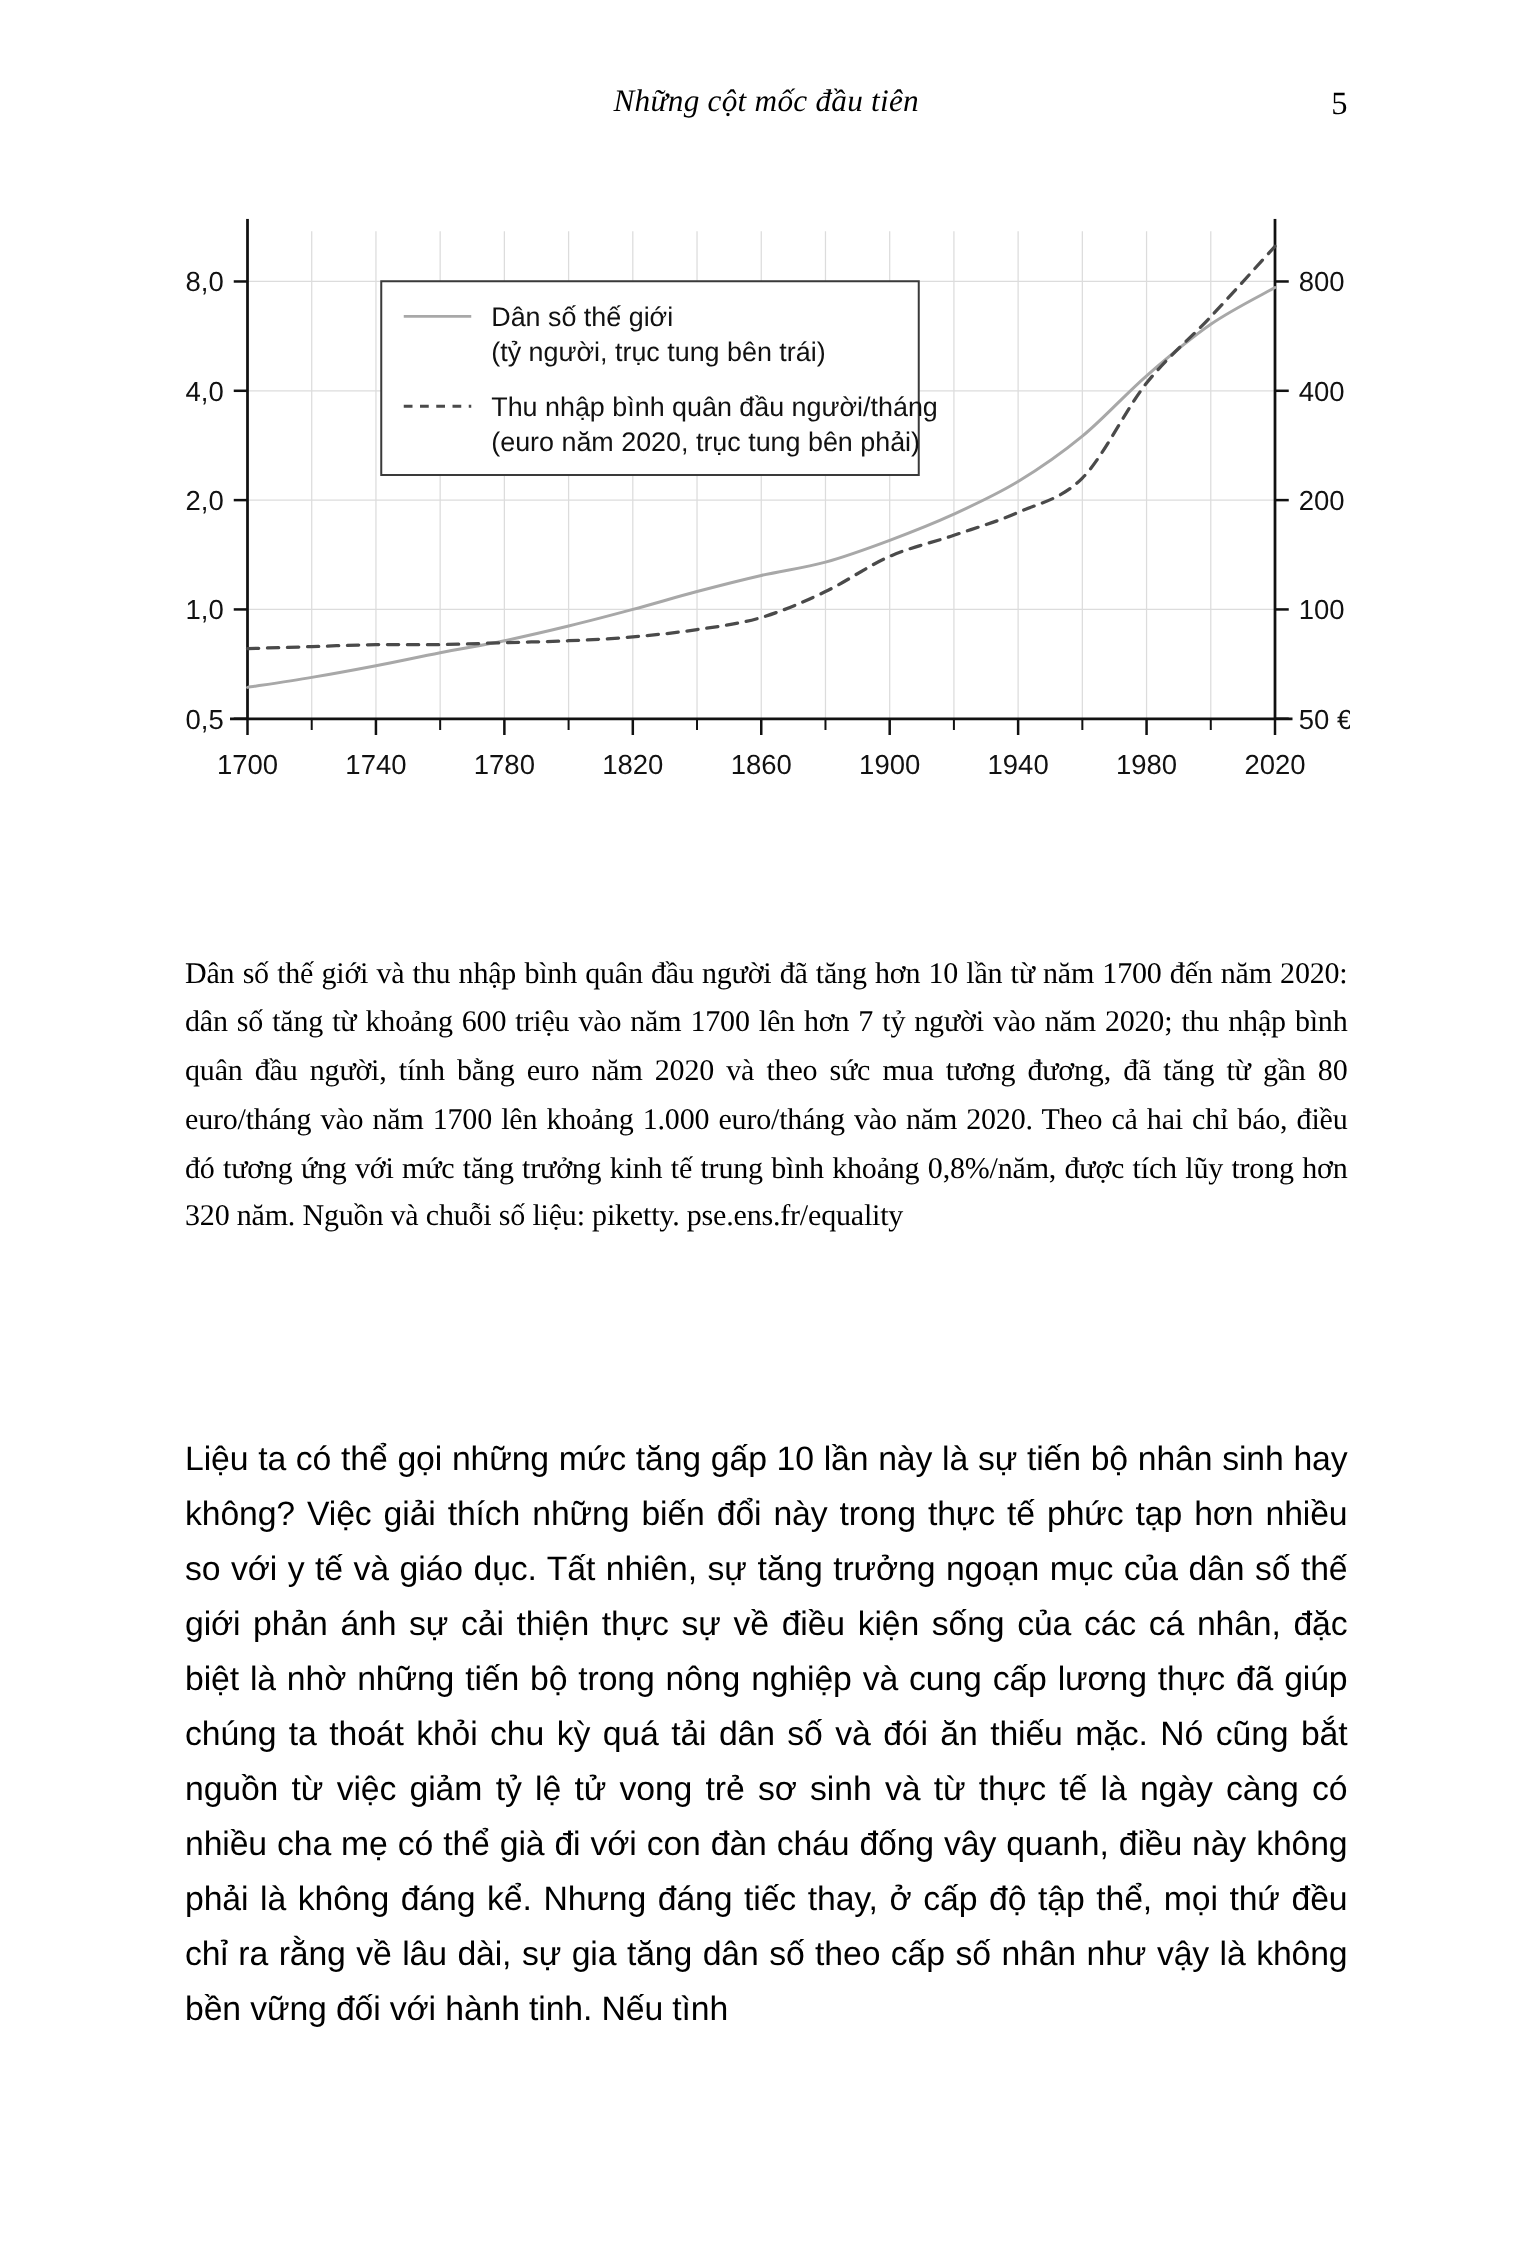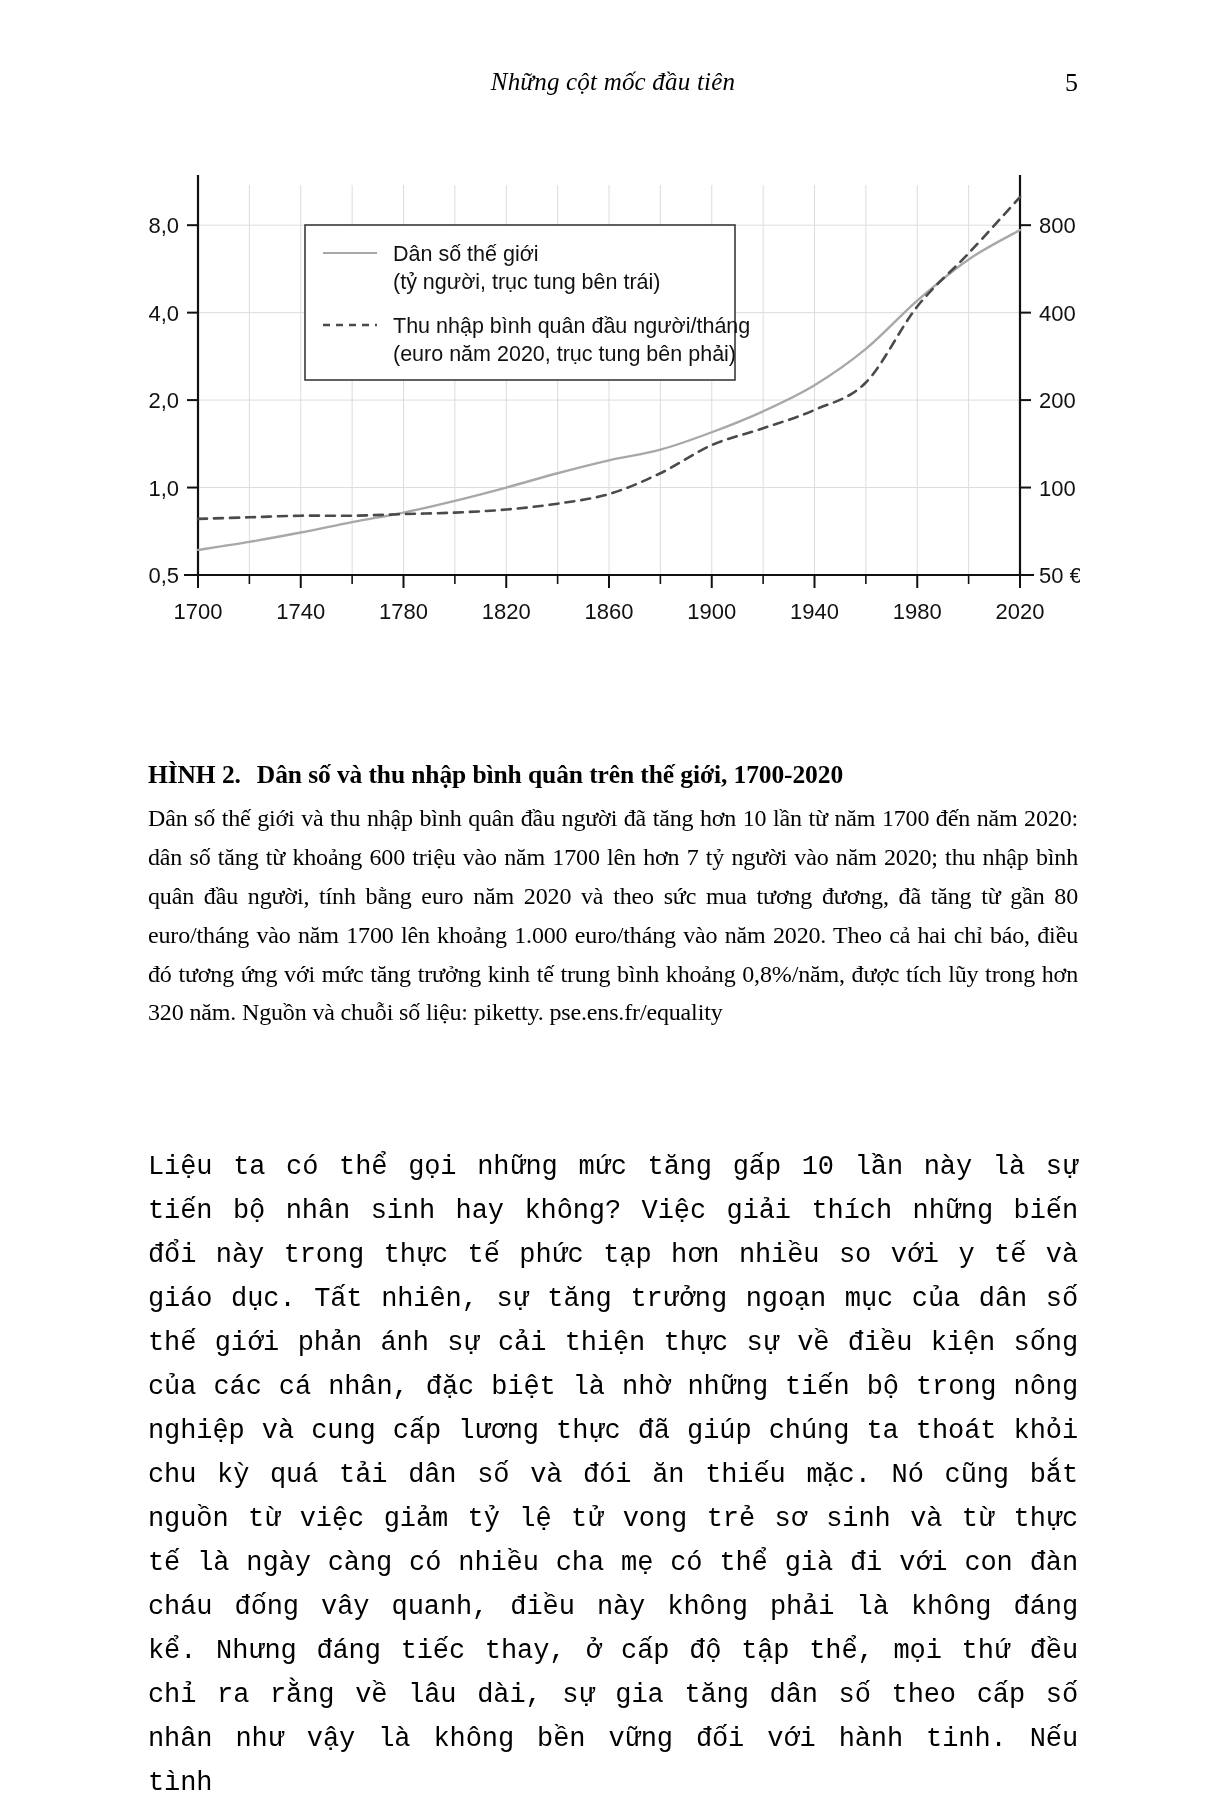--- a/index.html
+++ b/index.html
@@ -78,21 +78,21 @@
     position: absolute;
     top: 1145px;
     left: 148px;
     width: 930px;
   }
   .body-par {
     font-size: 27px;
     line-height: 1.63;
     text-align: justify;
     text-justify: inter-word;
-    font-family: Liberation Mono, monospace;
+    font-family: Liberation Sans, sans-serif;
     letter-spacing: -0.1px;
   }
 </style>
 </head>
 <body>
 
 <div class="page">
 
   <div class="running-head">
     <div class="rh-title">Những cột mốc đầu tiên</div>
@@ -186,23 +186,20 @@
           <text x="253" y="86" font-size="21.5" fill="#111">Dân số thế giới</text>
           <text x="253" y="114" font-size="21.5" fill="#111">(tỷ người, trục tung bên trái)</text>
           <line x1="183" y1="150" x2="237" y2="150" stroke="#4a4a4a" stroke-width="2.4" stroke-dasharray="7,6"></line>
           <text x="253" y="158" font-size="21.5" fill="#111">Thu nhập bình quân đầu người/tháng</text>
           <text x="253" y="186" font-size="21.5" fill="#111">(euro năm 2020, trục tung bên phải)</text>
         </g>
       </svg>
   </div>
 
   <div class="caption-block">
-    <div class="caption-head">
-      <span class="fig-label">HÌNH 2.</span><span>Dân số và thu nhập bình quân trên thế giới, 1700-2020</span>
-    </div>
     <div class="caption-body">Dân số thế giới và thu nhập bình quân đầu người đã tăng hơn 10 lần từ năm 1700 đến năm 2020: dân số tăng từ khoảng 600 triệu vào năm 1700 lên hơn 7 tỷ người vào năm 2020; thu nhập bình quân đầu người, tính bằng euro năm 2020 và theo sức mua tương đương, đã tăng từ gần 80 euro/tháng vào năm 1700 lên khoảng 1.000 euro/tháng vào năm 2020. Theo cả hai chỉ báo, điều đó tương ứng với mức tăng trưởng kinh tế trung bình khoảng 0,8%/năm, được tích lũy trong hơn 320 năm. Nguồn và chuỗi số liệu: piketty. pse.ens.fr/equality</div>
   </div>
 
   <div class="body-block">
     <div class="body-par">Liệu ta có thể gọi những mức tăng gấp 10 lần này là sự tiến bộ nhân sinh hay không? Việc giải thích những biến đổi này trong thực tế phức tạp hơn nhiều so với y tế và giáo dục. Tất nhiên, sự tăng trưởng ngoạn mục của dân số thế giới phản ánh sự cải thiện thực sự về điều kiện sống của các cá nhân, đặc biệt là nhờ những tiến bộ trong nông nghiệp và cung cấp lương thực đã giúp chúng ta thoát khỏi chu kỳ quá tải dân số và đói ăn thiếu mặc. Nó cũng bắt nguồn từ việc giảm tỷ lệ tử vong trẻ sơ sinh và từ thực tế là ngày càng có nhiều cha mẹ có thể già đi với con đàn cháu đống vây quanh, điều này không phải là không đáng kể. Nhưng đáng tiếc thay, ở cấp độ tập thể, mọi thứ đều chỉ ra rằng về lâu dài, sự gia tăng dân số theo cấp số nhân như vậy là không bền vững đối với hành tinh. Nếu tình</div>
   </div>
 
 </div>
 
 </body></html>

